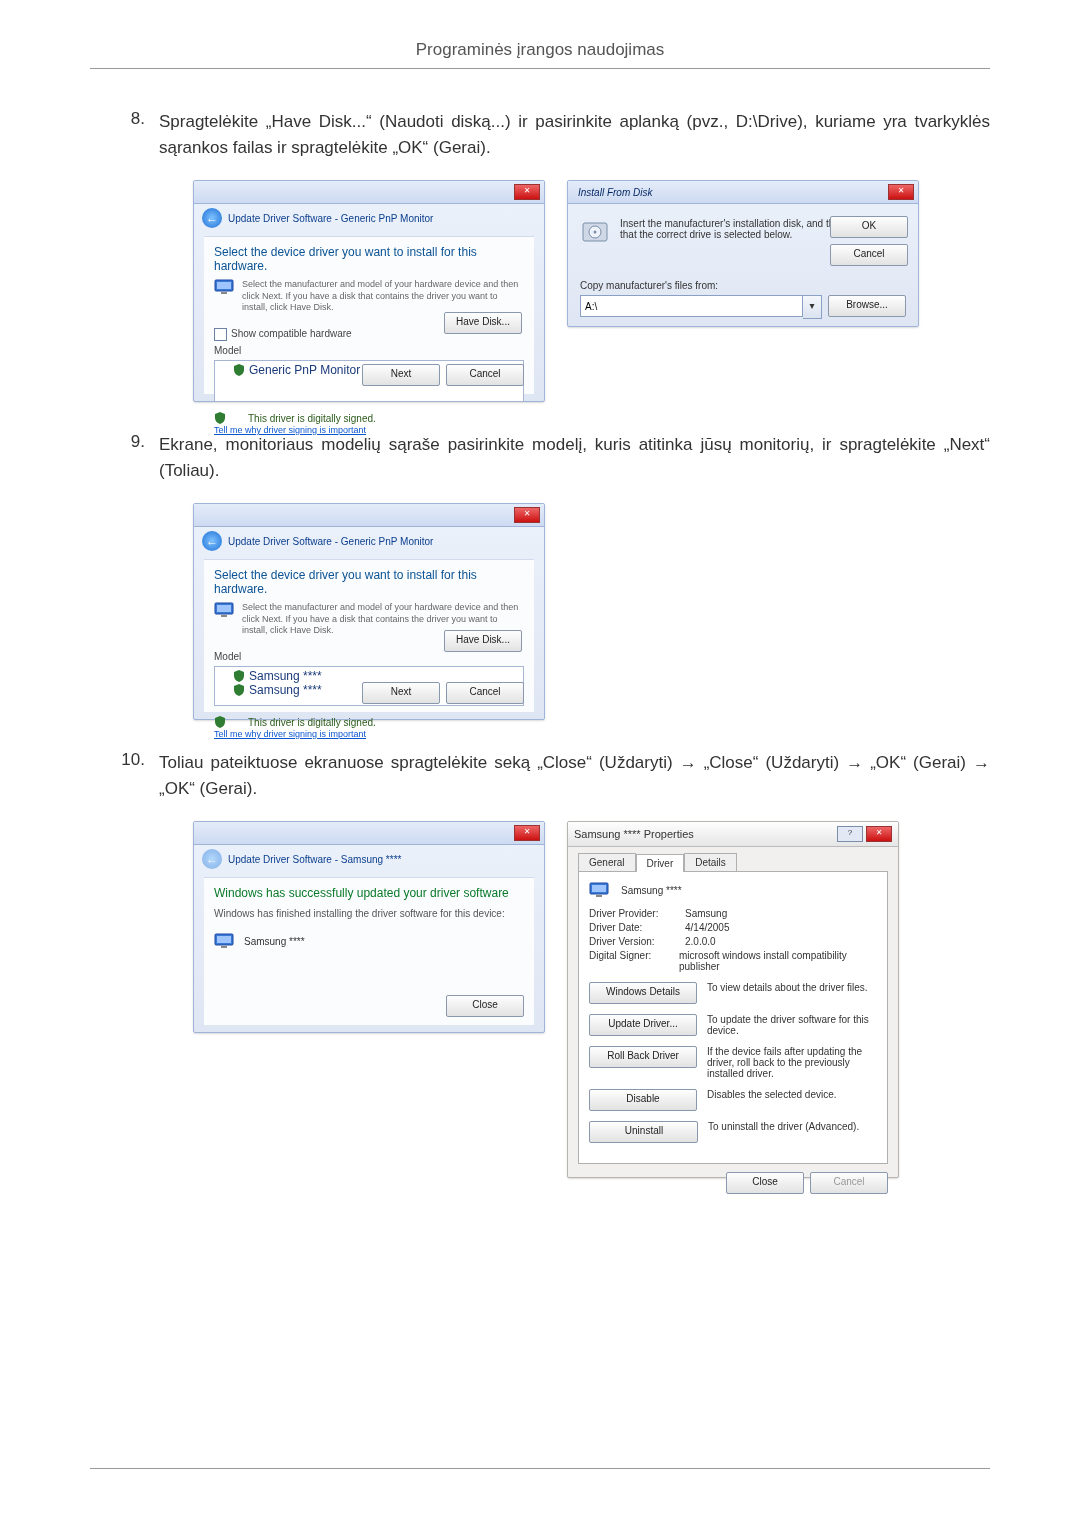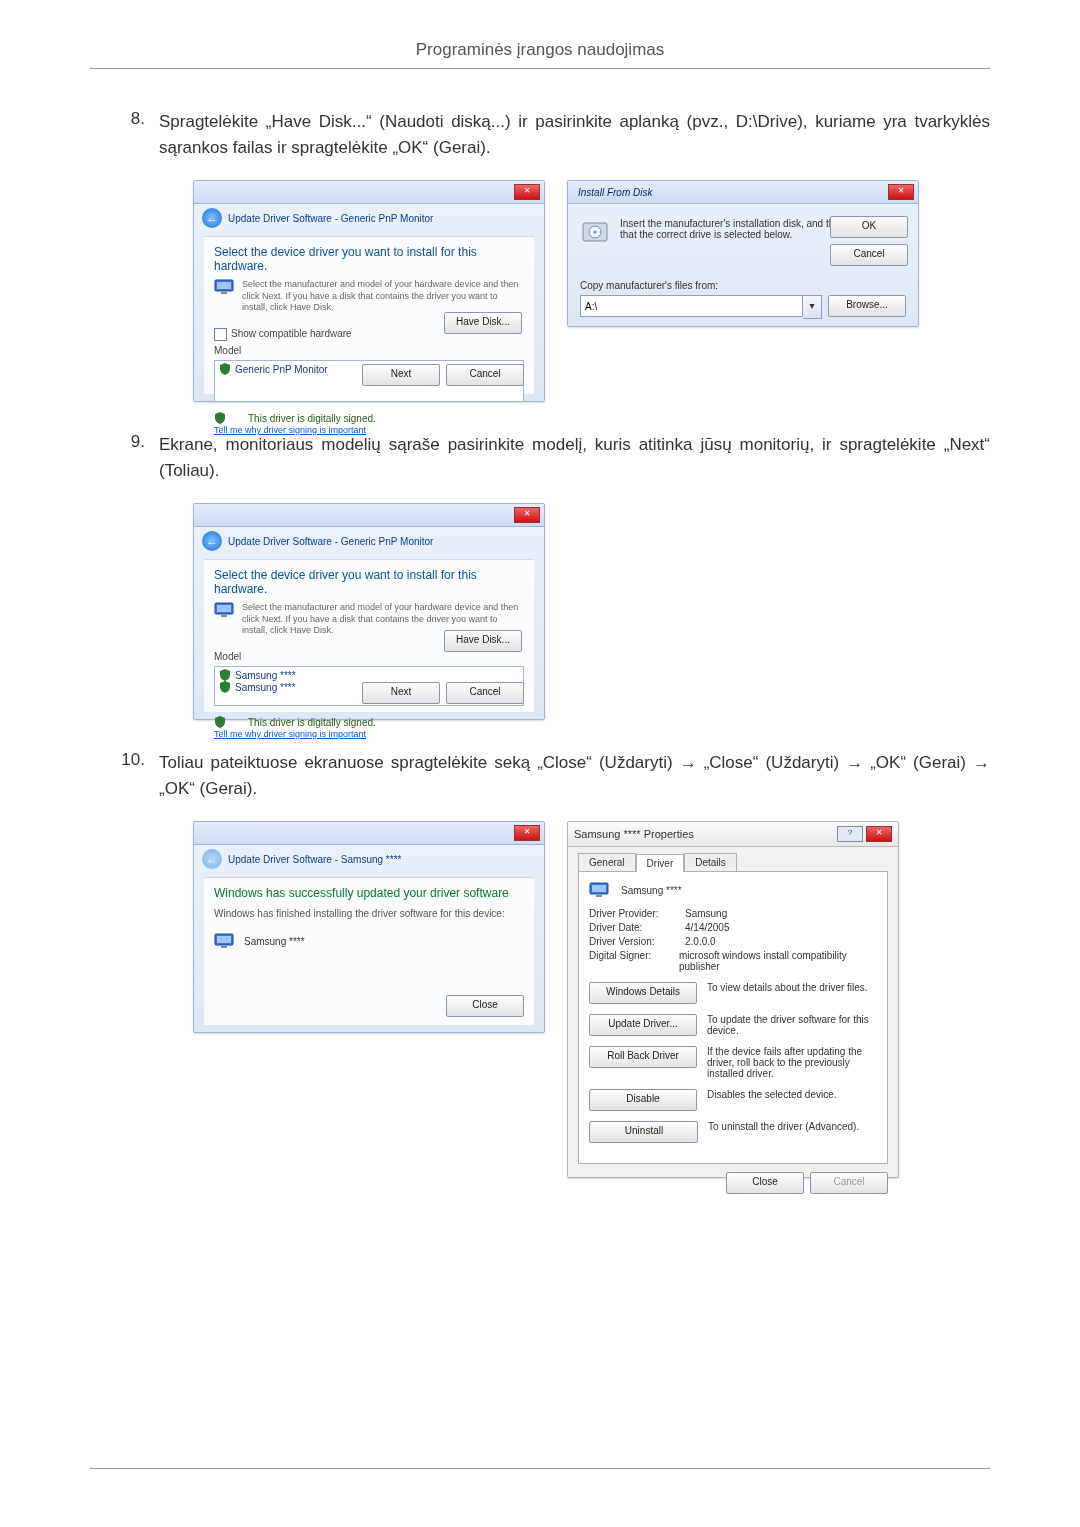--- a/index.html
+++ b/index.html
@@ -100,22 +100,22 @@
     margin-right:4px;
   }
   .mon-icon svg{width:20px;height:16px;}
   .cb { display:flex; align-items:flex-start; gap:4px; font-size:10px; color:#444; margin-top:6px;}
   .chk { width:11px;height:11px;border:1px solid #6d82a3;background:#fff;}
   .listbox {
     margin-top:4px;
     height:36px;
     border:1px solid #a6b6d2;
     background:#fff;
-    padding:2px 4px;
-    font-size:10px;
+    padding:2px 18px;
+    font-size:12px;
     overflow:hidden;
   }
   .listbox .row { display:flex; align-items:center; gap:4px; color:#1a3a7a;}
   .shield { width:12px;height:12px; }
   .signed-line { display:flex; align-items:center; gap:22px; margin-top:10px; font-size:10px;}
   .signed-line .txt{ color:#2a5a1a;}
   .link9 { color:#0b57d0; text-decoration:underline; font-size:9px;}
   .btn {
     display:inline-block; min-width:60px; height:20px; line-height:18px;
     font-size:10px; text-align:center; background:linear-gradient(#fefefe,#e2e2e2);

